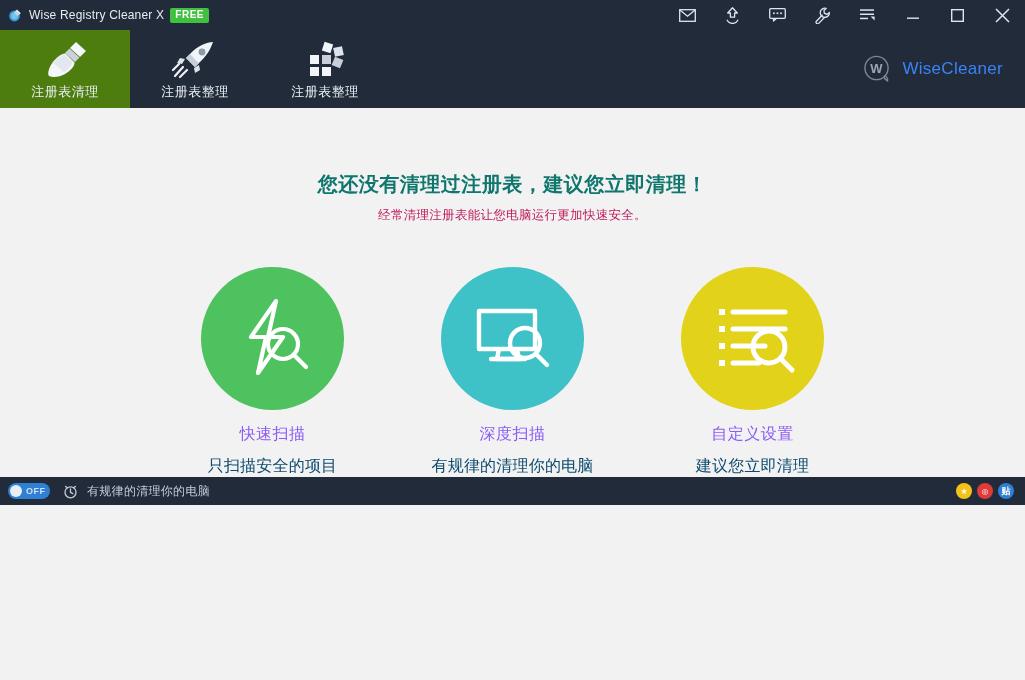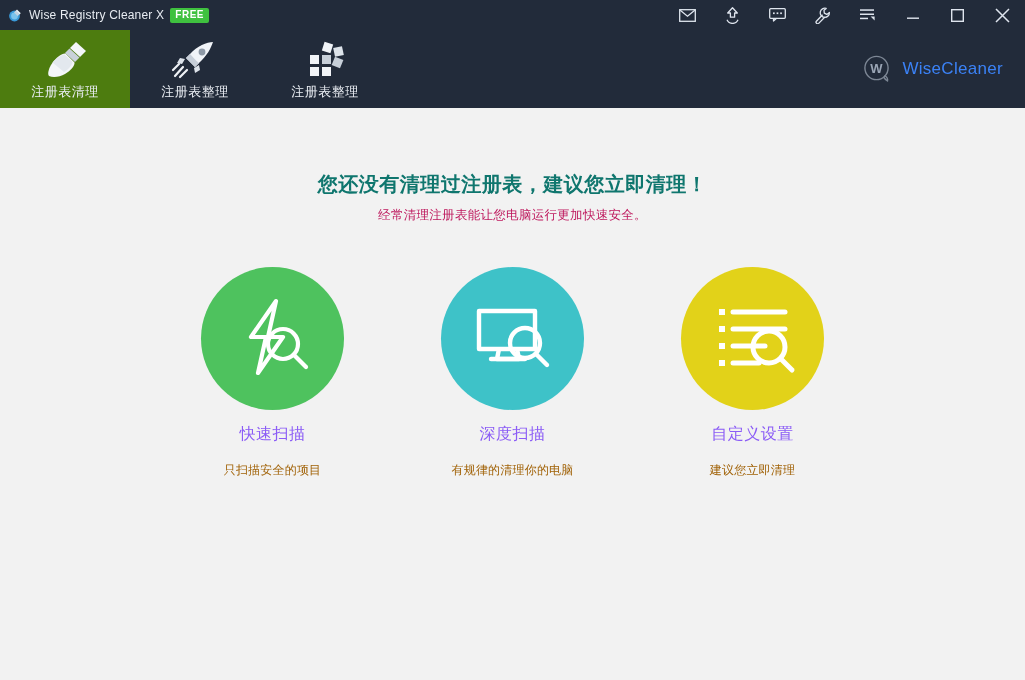--- a/index.html
+++ b/index.html
@@ -36,21 +36,21 @@
   
   .content{flex:1 1 auto;background:#f2f2f2;display:flex;flex-direction:column;align-items:center;position:relative;}
   .headline{margin-top:63px;color:#0f766e;font-size:20px;font-weight:bold;letter-spacing:.5px;text-align:center;}
   .subline{margin-top:9px;color:#be185d;font-size:12.5px;text-align:center;letter-spacing:.3px;}
 
   .options{margin-top:43px;display:flex;gap:78px;}
   .option{width:162px;display:flex;flex-direction:column;align-items:center;cursor:pointer;}
   .circle{width:143px;height:143px;border-radius:50%;display:flex;align-items:center;justify-content:center;
           transition:opacity .15s;}
   .opt-title{margin-top:14px;font-size:16px;color:#8b5cf6;letter-spacing:.5px;}
-  .opt-sub{margin-top:17px;font-size:12px;color:#a16207;letter-spacing:.2px;}
+  .opt-sub{margin-top:11px;font-size:16px;color:#0c4a6e;letter-spacing:.2px;}
 
   
   .statusbar{height:28px;flex:0 0 28px;background:#222b3a;display:flex;align-items:center;padding:0 8px;}
   .toggle{width:42px;height:16px;border-radius:8px;background:#2f7fd4;display:flex;align-items:center;
           padding:0 2px;cursor:pointer;position:relative;box-sizing:border-box;}
   .toggle .knob{width:12px;height:12px;border-radius:50%;background:#e9eef5;flex:0 0 12px;}
   .toggle .tg-text{color:#cfe0f5;font-size:9px;font-weight:bold;margin-left:4px;letter-spacing:.5px;}
   .clock-icon{margin-left:12px;width:16px;height:16px;display:flex;align-items:center;justify-content:center;}
   .status-text{color:#c4ccd8;font-size:12px;margin-left:9px;letter-spacing:.3px;}
   .tray{margin-left:auto;display:flex;align-items:center;gap:5px;padding-right:3px;}
@@ -239,14 +239,34 @@
             </svg>
           </span>
         </div>
         <div class="opt-title">自定义设置</div>
         <div class="opt-sub">建议您立即清理</div>
       </div>
 
     </div>
   </div>
 
+  <div class="statusbar">
+    <div class="toggle">
+      <span class="knob"></span>
+      <span class="tg-text">OFF</span>
+    </div>
+    <span class="clock-icon">
+      <svg width="15" height="15" viewBox="0 0 15 15">
+        <circle cx="7.5" cy="8.3" r="5.5" fill="none" stroke="#c4ccd8" stroke-width="1.3"></circle>
+        <path d="M7.5 5 L7.5 8.3 L9.8 9.6" fill="none" stroke="#c4ccd8" stroke-width="1.3" stroke-linecap="round"></path>
+        <path d="M2.6 2.4 L4.4 3.8 M12.4 2.4 L10.6 3.8" stroke="#c4ccd8" stroke-width="1.3" stroke-linecap="round"></path>
+      </svg>
+    </span>
+    <span class="status-text">有规律的清理你的电脑</span>
+
+    <div class="tray">
+      <span class="tray-ico" style="background:#f2c419;">★</span>
+      <span class="tray-ico" style="background:#e03a3a;">◎</span>
+      <span class="tray-ico" style="background:#2f7fd4;font-size:9px;">贴</span>
+    </div>
+  </div>
 
 </div>
 
 </body></html>

